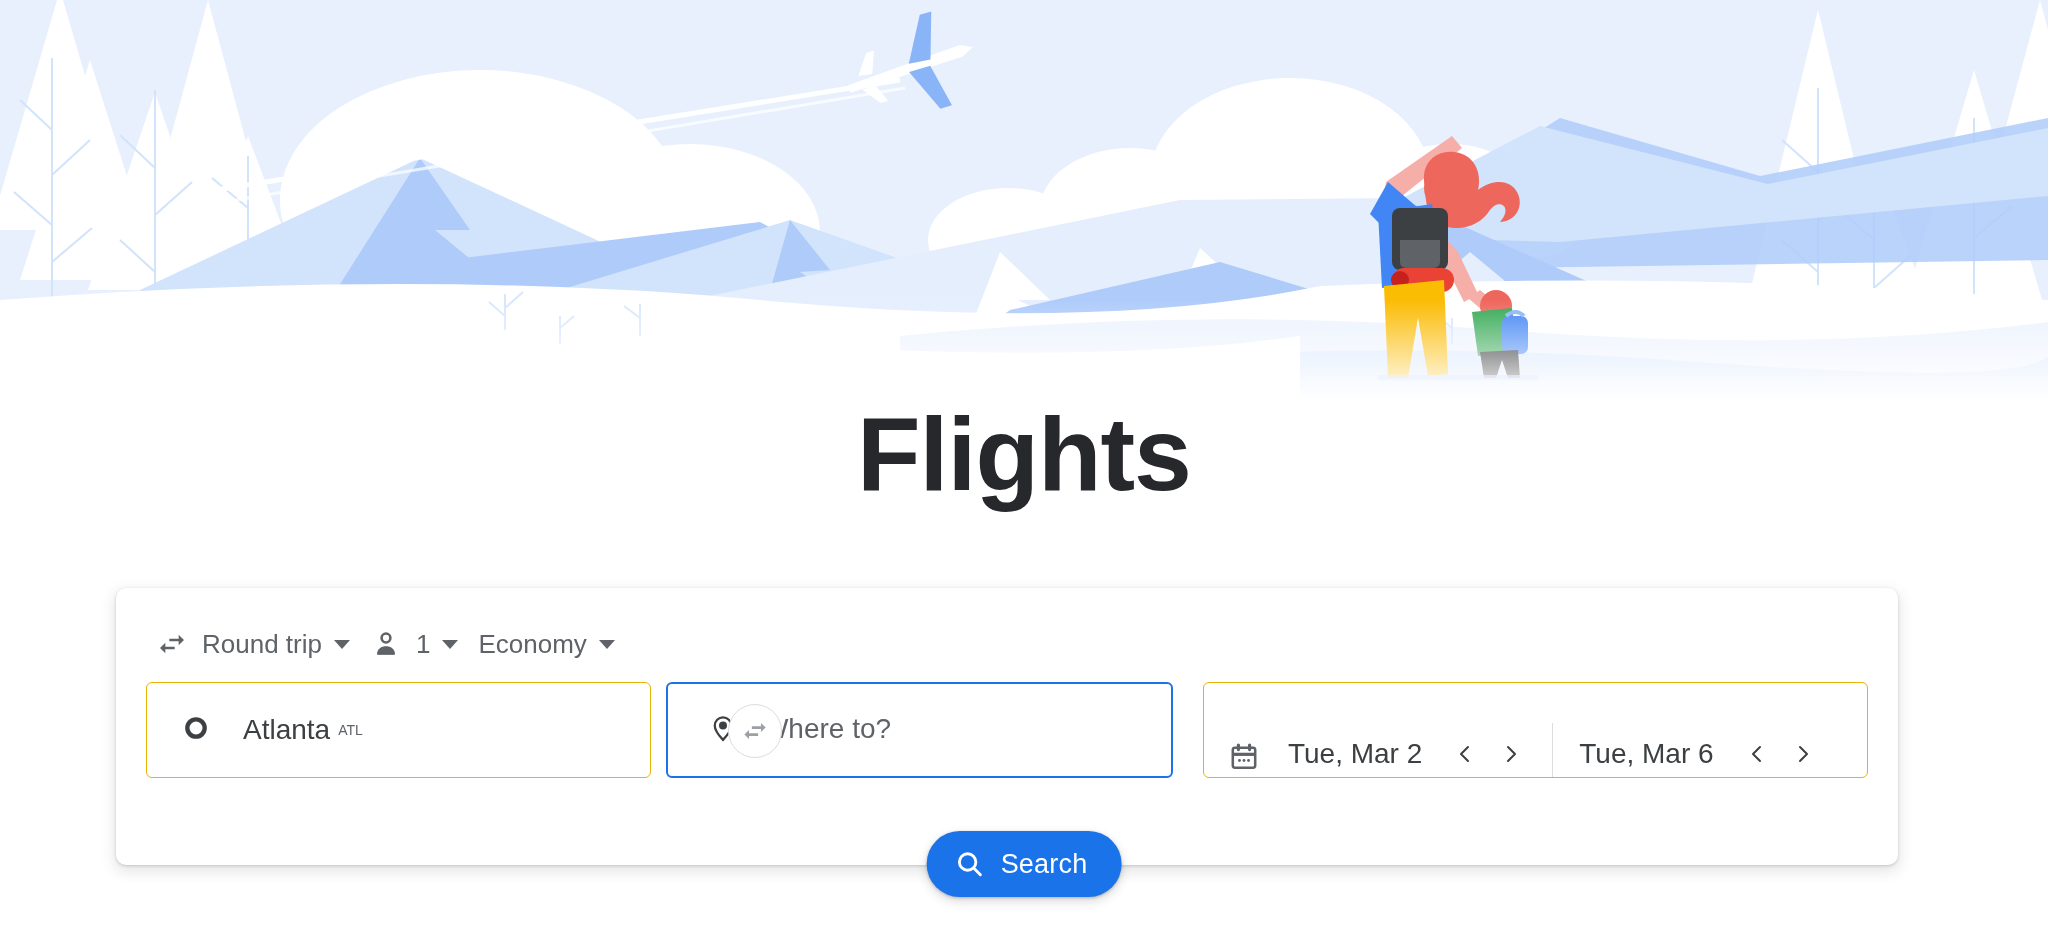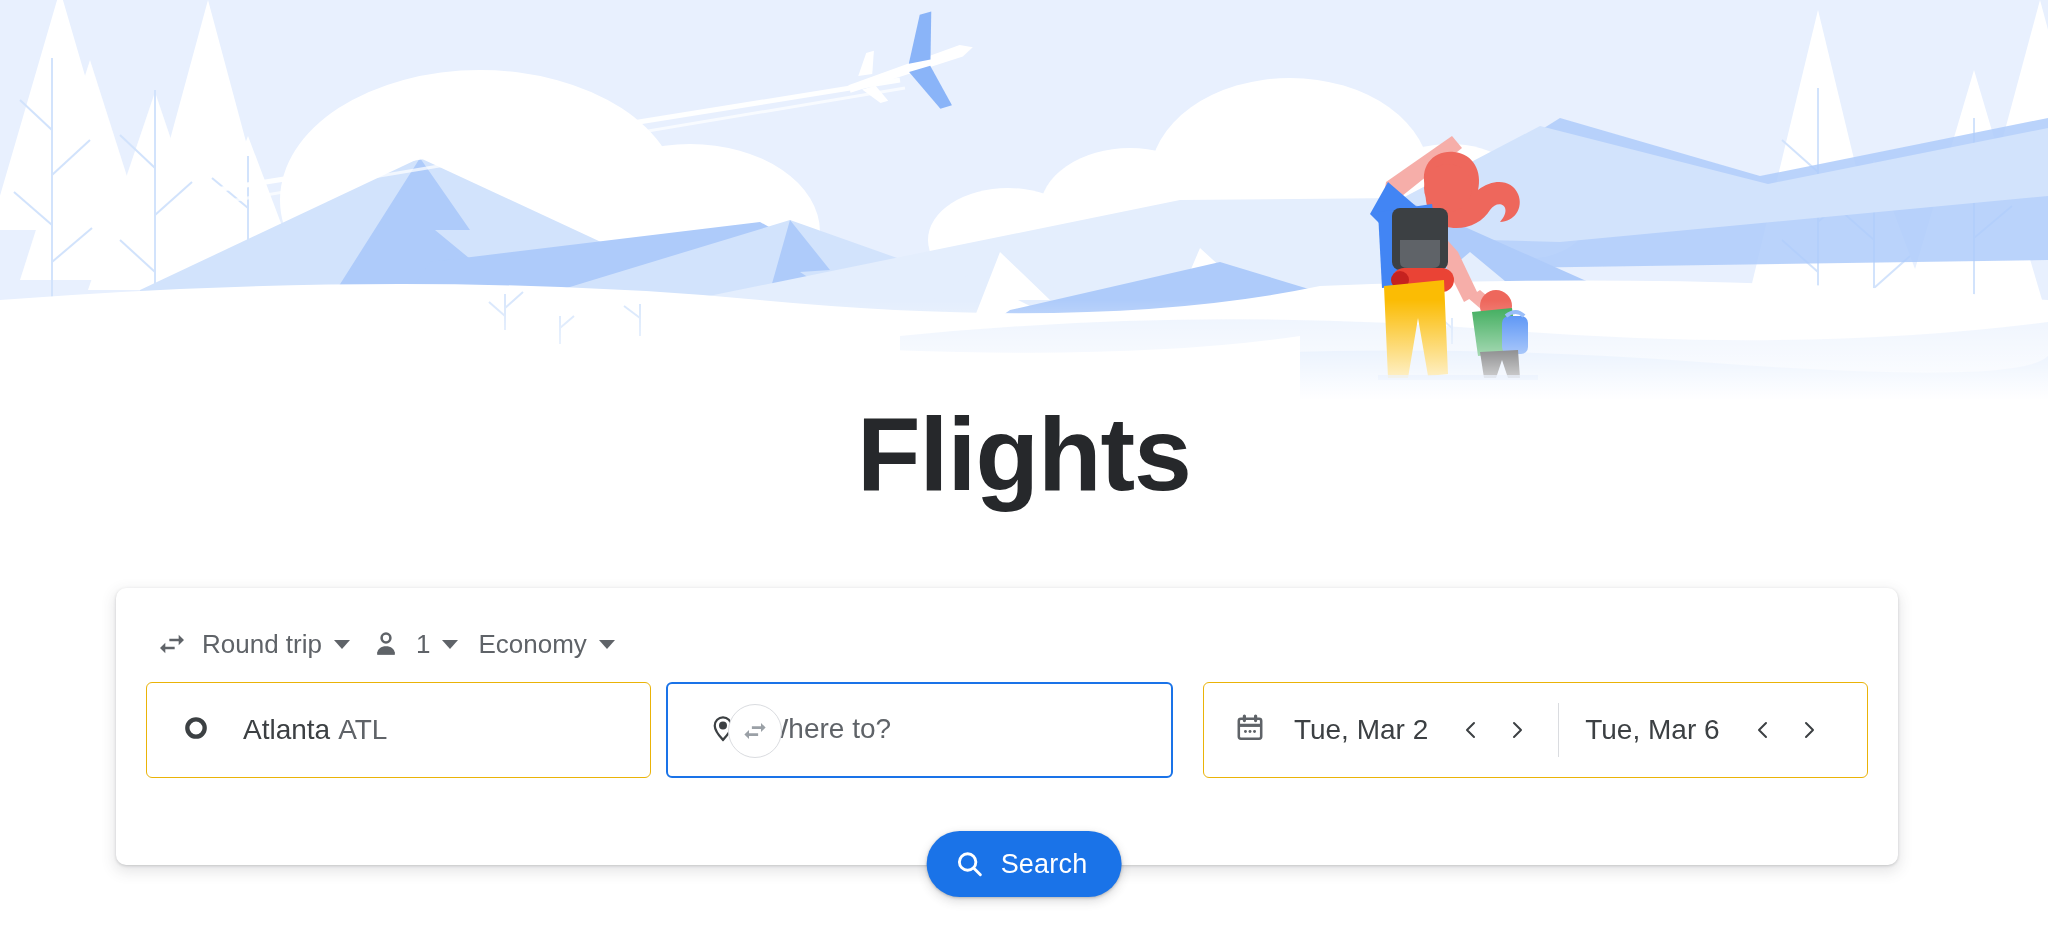--- a/index.html
+++ b/index.html
@@ -104,21 +104,21 @@
   #origin-field {
     width: 510px;
     padding-left: 36px;
   }
   #origin-field .loc-icon { margin-right: 34px; }
   .origin-text {
     font-size: 28px;
     color: #3c4043;
   }
   .origin-code {
-    font-size: 28px;
+    font-size: 14px;
     color: #5f6368;
     margin-left: 8px;
   }
 
   
   #swap-button {
     position: absolute;
     left: 612px;
     top: 30px;
     width: 54px;
@@ -152,23 +152,23 @@
     background: #3c4043;
     vertical-align: middle;
     margin-right: 2px;
     position: relative;
     top: -2px;
   }
 
   #dates-field {
     width: 672px;
     margin-left: 30px;
-    padding-left: 30px;
-    display: flex;
-    align-items: center;
+    padding-left: 24px;
+    display: flex;
+    align-items: flex-end;
   }
   .cal-icon { margin-right: 28px; }
   .date-group {
     display: flex;
     align-items: center;
   }
   .date-text {
     font-size: 28px;
     color: #3c4043;
     white-space: nowrap;

